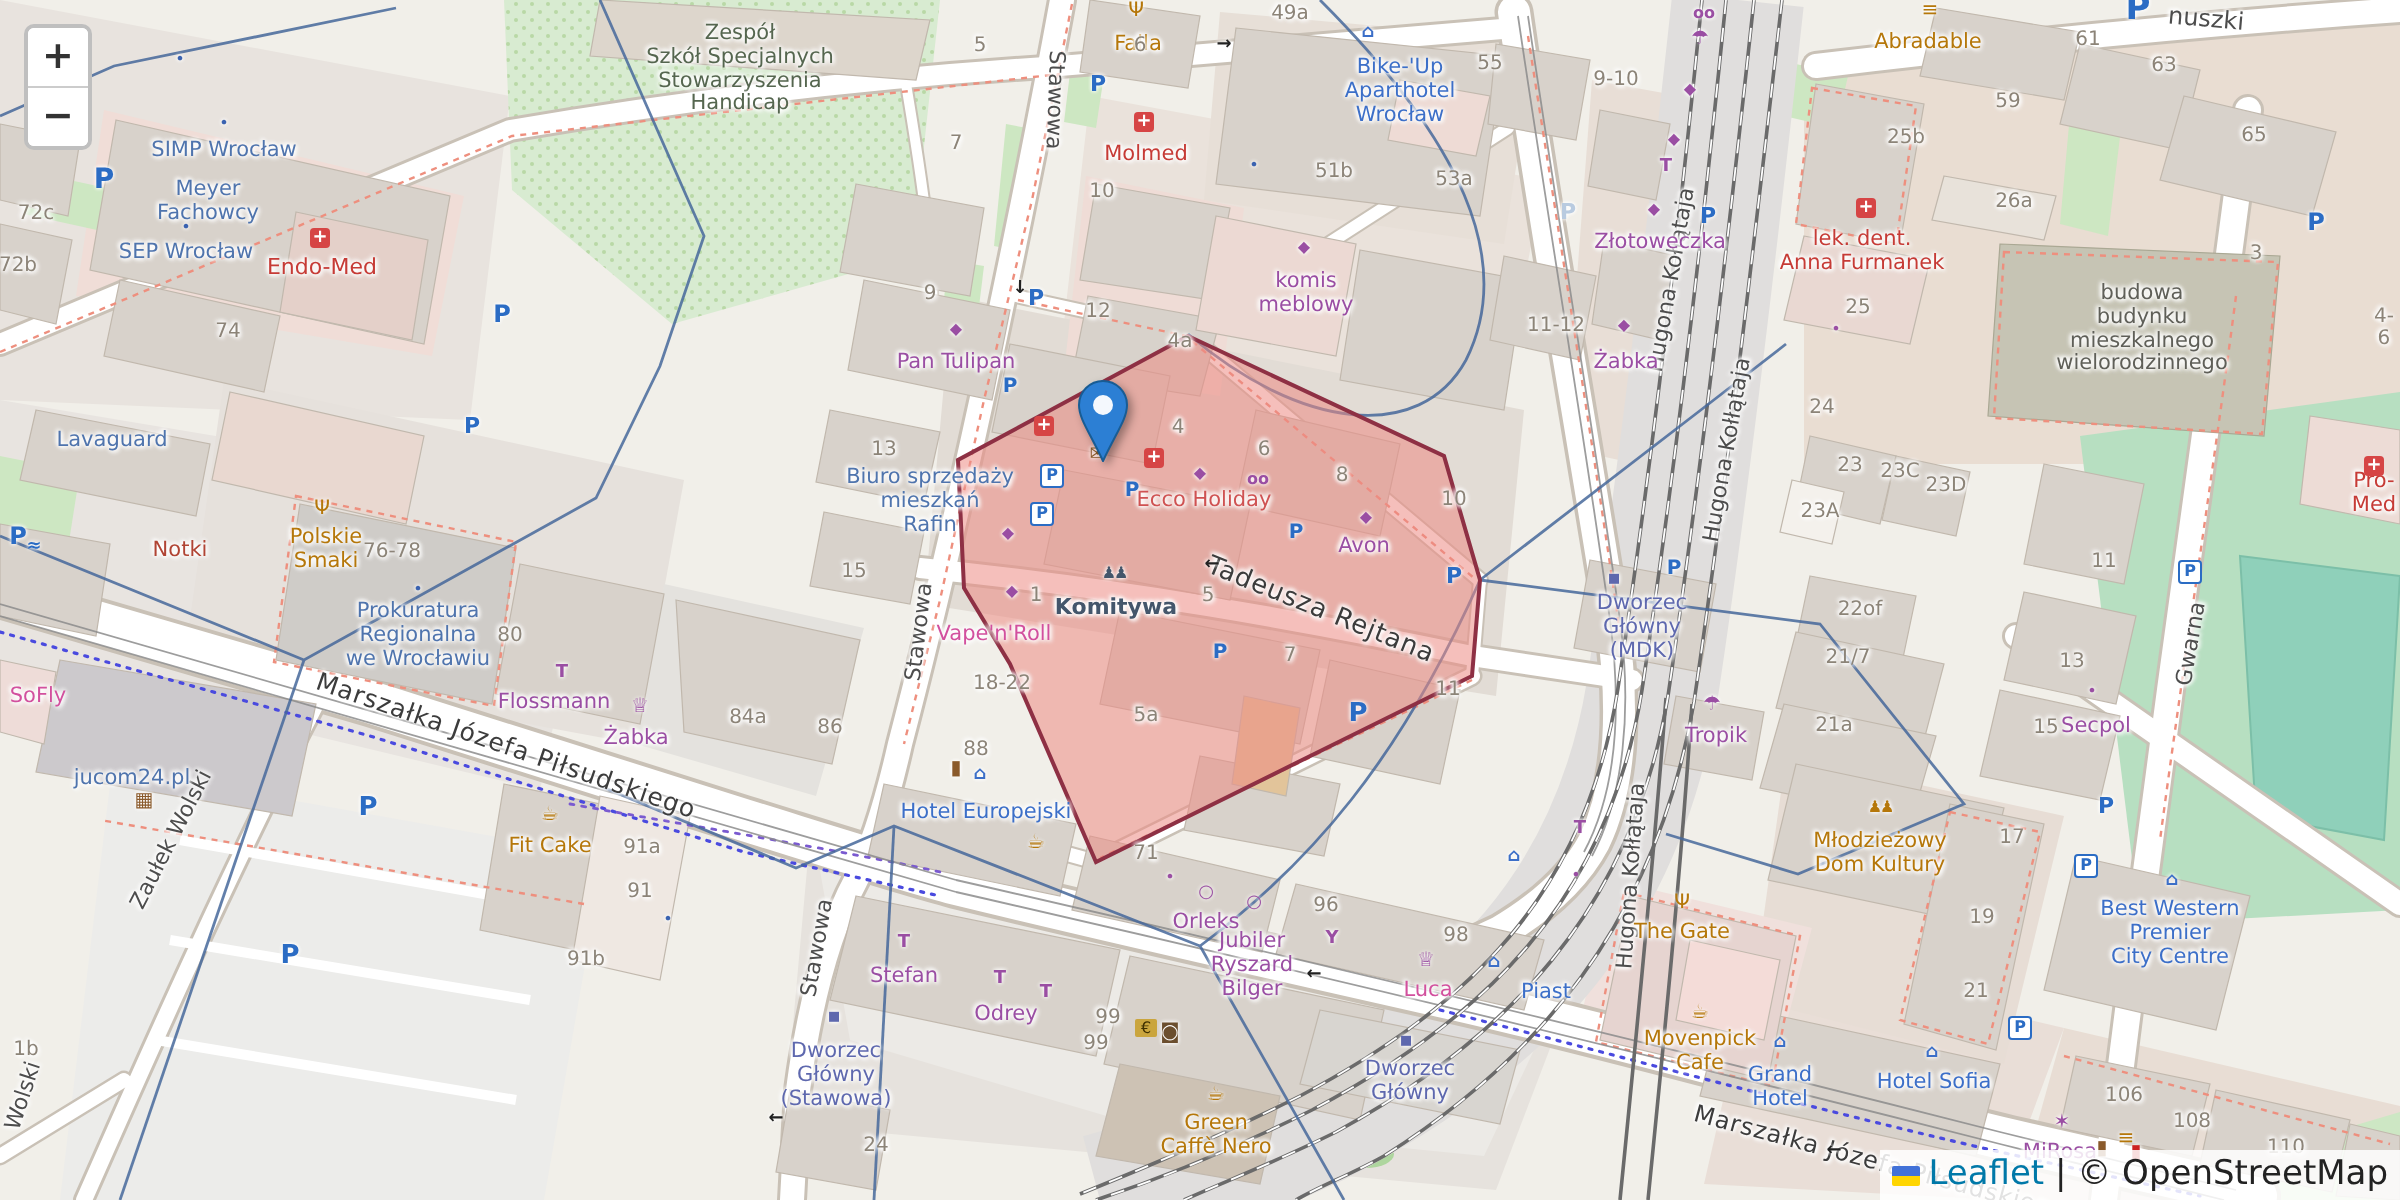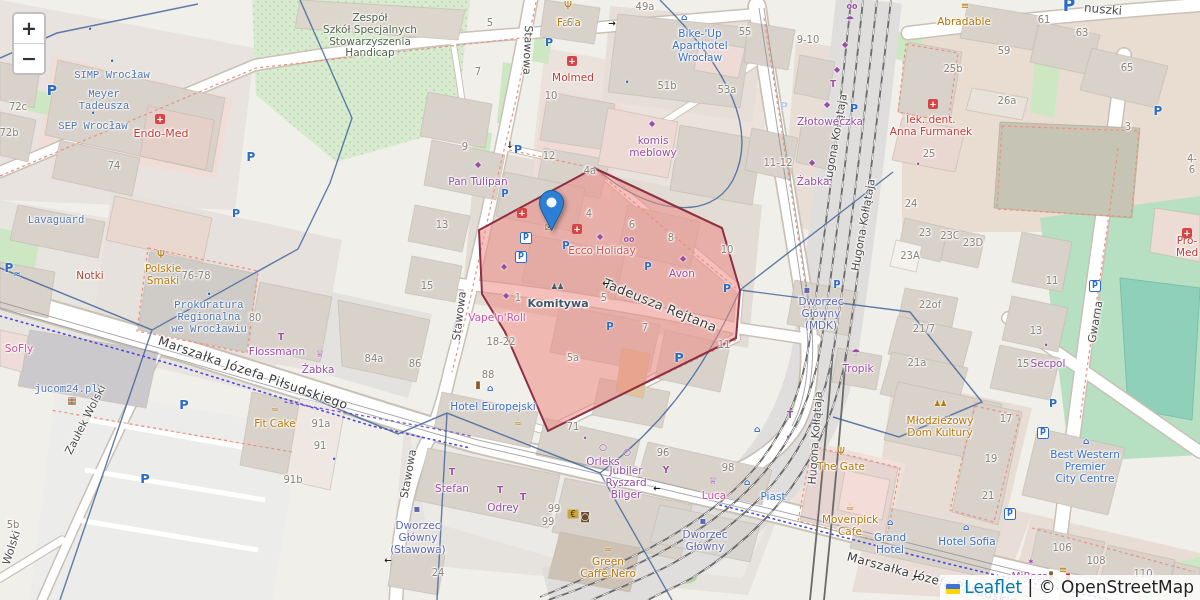--- a/index.html
+++ b/index.html
@@ -5,21 +5,21 @@
   html,body{margin:0;padding:0;background:#fff;}
   #map{position:relative;width:1200px;height:600px;overflow:hidden;background:#f1efe9;
        font-family:"DejaVu Sans",sans-serif;cursor:grab;}
   #base{position:absolute;left:0;top:0;}
   #labels,#icons{position:absolute;left:0;top:0;width:1200px;height:600px;pointer-events:none;}
   .lbl{position:absolute;white-space:pre-line;text-align:center;font-size:10.5px;line-height:1.12;
        text-shadow:0 0 2px #fff,0 0 2px #fff,0 0 3px #fff,1px 1px 2px #fff,-1px -1px 2px #fff;}
   .c-st{color:#4d4d4d;font-size:11px;}
   .c-stb{color:#3c3c3c;font-size:13px;letter-spacing:.5px;}
   .c-num{color:#8c8478;font-size:10px;}
-  .c-of{color:#4f74ad;font-family:Liberation Mono, monospace;}
+  .c-of{color:#4f74ad;}
   .c-ho{color:#3c6fc8;}
   .c-tz{color:#5e68ae;}
   .c-sh{color:#9a4ea3;}
   .c-pk{color:#d2509e;}
   .c-fo{color:#b5770a;}
   .c-he{color:#c63b36;}
   .c-tr{color:#cf5252;}
   .c-sc{color:#55664f;}
   .c-cn{color:#5f5f58;}
   .c-km{color:#44566b;font-weight:bold;}
@@ -304,21 +304,21 @@
       <div class="lbl c-st" style="left: 816px; top: 438px; transform: translate(-50%, -50%) rotate(-86deg);">Hugona Kołłątaja</div>
       <div class="lbl c-st" style="left: 1096px; top: 322px; transform: translate(-50%, -50%) rotate(-80deg);">Gwarna</div>
       <div class="lbl c-st" style="left: 1103px; top: 10px; font-size: 12px; transform: translate(-50%, -50%) rotate(5deg);">nuszki</div>
       <div class="lbl c-st" style="left: 86px; top: 420px; transform: translate(-50%, -50%) rotate(-63deg);">Zaułek Wolski</div>
       <div class="lbl c-st" style="left: 12px; top: 548px; transform: translate(-50%, -50%) rotate(-72deg);">Wolski</div>
       <div class="lbl c-stb" style="left: 660px; top: 306px; font-size: 13px; transform: translate(-50%, -50%) rotate(22deg);">Tadeusza Rejtana</div>
       <div class="lbl c-stb" style="left: 253px; top: 373px; font-size: 12.5px; transform: translate(-50%, -50%) rotate(19deg);">Marszałka Józefa Piłsudskiego</div>
       <div class="lbl c-stb" style="left: 940px; top: 582px; font-size: 12px; transform: translate(-50%, -50%) rotate(15deg);">Marszałka Józefa Piłsudskiego</div>
       <div class="lbl c-of" style="left: 112px; top: 76px; transform: translate(-50%, -50%);">SIMP Wrocław</div>
       <div class="lbl c-of" style="left: 104px; top: 101px; transform: translate(-50%, -50%);">Meyer
-Tadeusza</div>
+Fachowcy</div>
       <div class="lbl c-of" style="left: 93px; top: 127px; transform: translate(-50%, -50%);">SEP Wrocław</div>
       <div class="lbl c-he" style="left: 161px; top: 134px; font-size: 11px; transform: translate(-50%, -50%);">Endo-Med</div>
       <div class="lbl c-of" style="left: 56px; top: 221px; transform: translate(-50%, -50%);">Lavaguard</div>
       <div class="lbl c-nk" style="left: 90px; top: 276px; transform: translate(-50%, -50%);">Notki</div>
       <div class="lbl c-fo" style="left: 163px; top: 275px; transform: translate(-50%, -50%);">Polskie
 Smaki</div>
       <div class="lbl c-of" style="left: 209px; top: 318px; transform: translate(-50%, -50%);">Prokuratura
 Regionalna
 we Wrocławiu</div>
       <div class="lbl c-sh" style="left: 277px; top: 352px; transform: translate(-50%, -50%);">Flossmann</div>
@@ -335,25 +335,32 @@
 Aparthotel
 Wrocław</div>
       <div class="lbl c-sh" style="left: 653px; top: 147px; transform: translate(-50%, -50%);">komis
 meblowy</div>
       <div class="lbl c-sh" style="left: 830px; top: 122px; transform: translate(-50%, -50%);">Złotoweczka</div>
       <div class="lbl c-sh" style="left: 813px; top: 182px; transform: translate(-50%, -50%);">Żabka</div>
       <div class="lbl c-sh" style="left: 318px; top: 370px; transform: translate(-50%, -50%);">Żabka</div>
       <div class="lbl c-fo" style="left: 964px; top: 22px; transform: translate(-50%, -50%);">Abradable</div>
       <div class="lbl c-he" style="left: 931px; top: 126px; transform: translate(-50%, -50%);">lek. dent.
 Anna Furmanek</div>
+      <div class="lbl c-cn" style="left: 1071px; top: 165px; transform: translate(-50%, -50%);">budowa
+budynku
+mieszkalnego
+wielorodzinnego</div>
       <div class="lbl c-he" style="left: 1187px; top: 247px; transform: translate(-50%, -50%);">Pro-Med</div>
       <div class="lbl c-tr" style="left: 602px; top: 251px; transform: translate(-50%, -50%);">Ecco Holiday</div>
       <div class="lbl c-sh" style="left: 682px; top: 274px; transform: translate(-50%, -50%);">Avon</div>
       <div class="lbl c-km" style="left: 558px; top: 304px; font-size: 11px; transform: translate(-50%, -50%);">Komitywa</div>
       <div class="lbl c-pk" style="left: 497px; top: 318px; transform: translate(-50%, -50%);">Vape'n'Roll</div>
+      <div class="lbl c-of" style="left: 465px; top: 251px; transform: translate(-50%, -50%);">Biuro sprzedaży
+mieszkań
+Rafin</div>
       <div class="lbl c-ho" style="left: 493px; top: 407px; transform: translate(-50%, -50%);">Hotel Europejski</div>
       <div class="lbl c-tz" style="left: 418px; top: 538px; transform: translate(-50%, -50%);">Dworzec
 Główny
 (Stawowa)</div>
       <div class="lbl c-tz" style="left: 821px; top: 314px; transform: translate(-50%, -50%);">Dworzec
 Główny
 (MDK)</div>
       <div class="lbl c-tz" style="left: 705px; top: 541px; transform: translate(-50%, -50%);">Dworzec
 Główny</div>
       <div class="lbl c-sh" style="left: 452px; top: 489px; transform: translate(-50%, -50%);">Stefan</div>
@@ -385,21 +392,21 @@
       <div class="lbl c-num" style="left: 18px; top: 107px; transform: translate(-50%, -50%);">72c</div>
       <div class="lbl c-num" style="left: 9px; top: 133px; transform: translate(-50%, -50%);">72b</div>
       <div class="lbl c-num" style="left: 196px; top: 276px; transform: translate(-50%, -50%);">76-78</div>
       <div class="lbl c-num" style="left: 255px; top: 318px; transform: translate(-50%, -50%);">80</div>
       <div class="lbl c-num" style="left: 374px; top: 359px; transform: translate(-50%, -50%);">84a</div>
       <div class="lbl c-num" style="left: 415px; top: 364px; transform: translate(-50%, -50%);">86</div>
       <div class="lbl c-num" style="left: 488px; top: 375px; transform: translate(-50%, -50%);">88</div>
       <div class="lbl c-num" style="left: 501px; top: 342px; transform: translate(-50%, -50%);">18-22</div>
       <div class="lbl c-num" style="left: 442px; top: 225px; transform: translate(-50%, -50%);">13</div>
       <div class="lbl c-num" style="left: 427px; top: 286px; transform: translate(-50%, -50%);">15</div>
-      <div class="lbl c-num" style="left: 13px; top: 525px; transform: translate(-50%, -50%);">5b</div>
+      <div class="lbl c-num" style="left: 13px; top: 525px; transform: translate(-50%, -50%);">1b</div>
       <div class="lbl c-num" style="left: 321px; top: 424px; transform: translate(-50%, -50%);">91a</div>
       <div class="lbl c-num" style="left: 320px; top: 446px; transform: translate(-50%, -50%);">91</div>
       <div class="lbl c-num" style="left: 293px; top: 480px; transform: translate(-50%, -50%);">91b</div>
       <div class="lbl c-num" style="left: 438px; top: 573px; transform: translate(-50%, -50%);">24</div>
       <div class="lbl c-num" style="left: 573px; top: 427px; transform: translate(-50%, -50%);">71</div>
       <div class="lbl c-num" style="left: 554px; top: 509px; transform: translate(-50%, -50%);">99</div>
       <div class="lbl c-num" style="left: 548px; top: 522px; transform: translate(-50%, -50%);">99</div>
       <div class="lbl c-num" style="left: 663px; top: 453px; transform: translate(-50%, -50%);">96</div>
       <div class="lbl c-num" style="left: 728px; top: 468px; transform: translate(-50%, -50%);">98</div>
       <div class="lbl c-num" style="left: 604px; top: 298px; transform: translate(-50%, -50%);">5</div>

